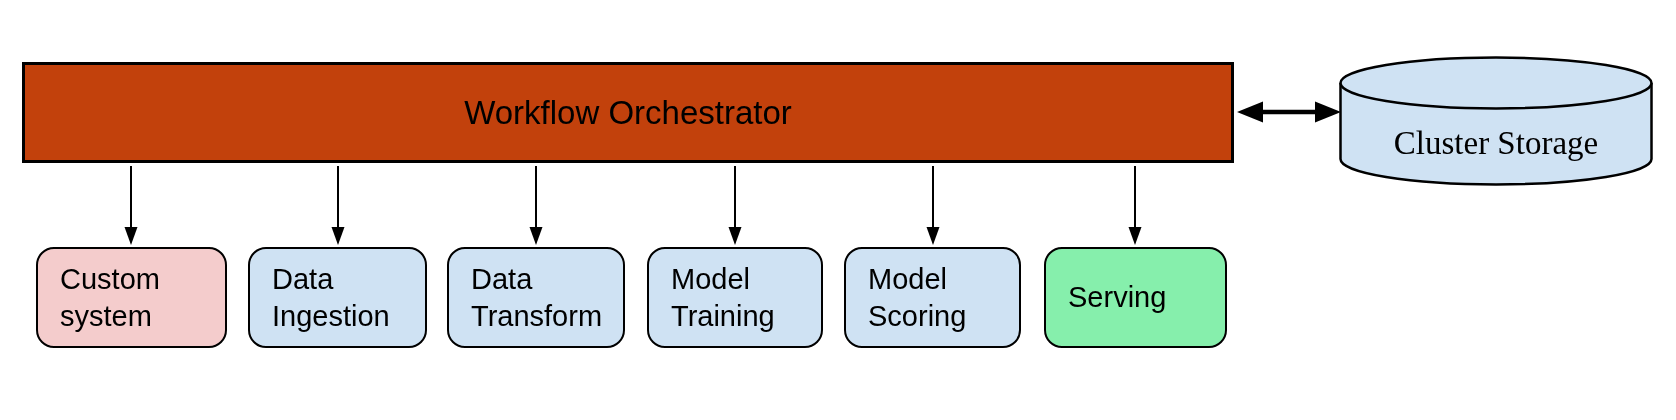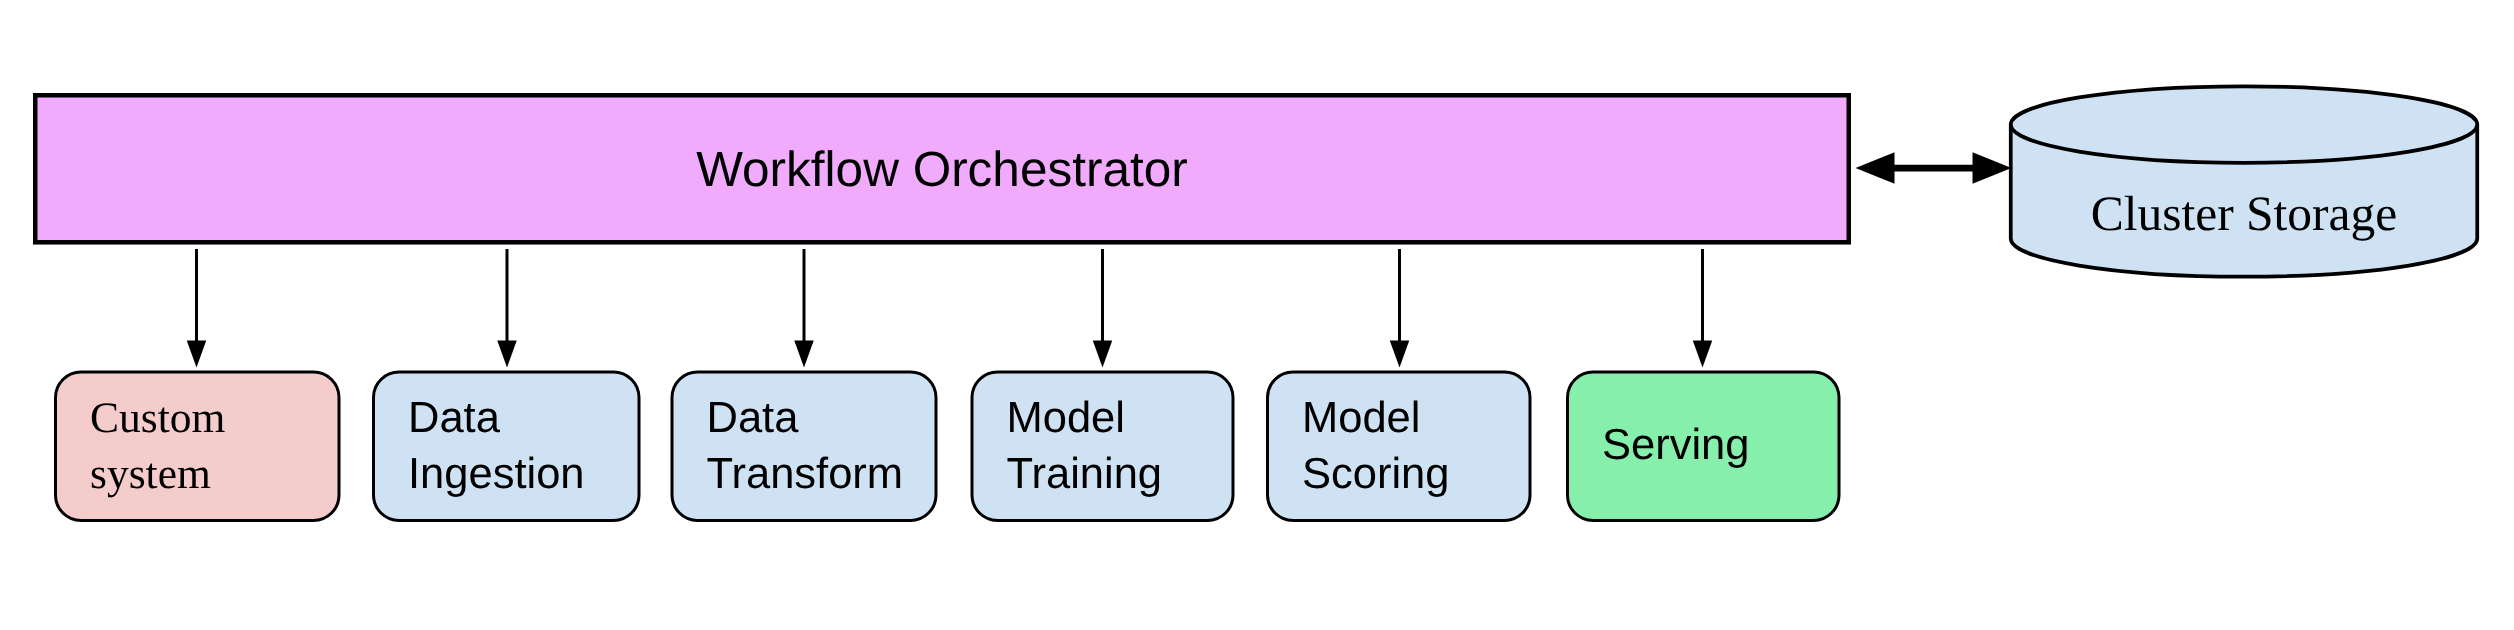--- a/index.html
+++ b/index.html
@@ -44,21 +44,21 @@
     display: flex;
     align-items: center;
   }
   .node .label {
     font-size: 29px;
     line-height: 37px;
     color: #000000;
     padding-left: 22px;
     white-space: pre-line;
   }
-  .node-1 { left: 36px;   width: 191px; font-family: Liberation Serif, serif; }
+  .node-1 { left: 36px;   width: 191px; }
   .node-2 { left: 248px;  width: 179px; }
   .node-3 { left: 447px;  width: 178px; }
   .node-4 { left: 647px;  width: 176px; }
   .node-5 { left: 844px;  width: 177px; }
   .node-6 { left: 1044px; width: 183px; }
   
   .storage {
     position: absolute;
     left: 1338px;
     top: 55px;
@@ -88,21 +88,21 @@
     width: 1676px;
     height: 420px;
     pointer-events: none;
   }
 </style>
 </head>
 <body>
 
 <div class="canvas">
 
-  <div class="orchestrator" style="background-color: #f0abfc; text-align: right;">
+  <div class="orchestrator" style="background-color: #c2410c; text-align: right;">
     <span class="label">Workflow Orchestrator</span>
   </div>
 
   <div class="storage">
     <svg width="316" height="132" viewBox="0 0 316 132">
       <path d="M 2.5 28 L 2.5 104 A 155.5 25.5 0 0 0 313.5 104 L 313.5 28" stroke="#000000" stroke-width="2.5" fill="#cfe2f3"></path>
       <ellipse cx="158" cy="28" rx="155.5" ry="25.5" stroke="#000000" stroke-width="2.5" fill="#cfe2f3"></ellipse>
     </svg>
     <div class="label">Cluster Storage</div>
   </div>

